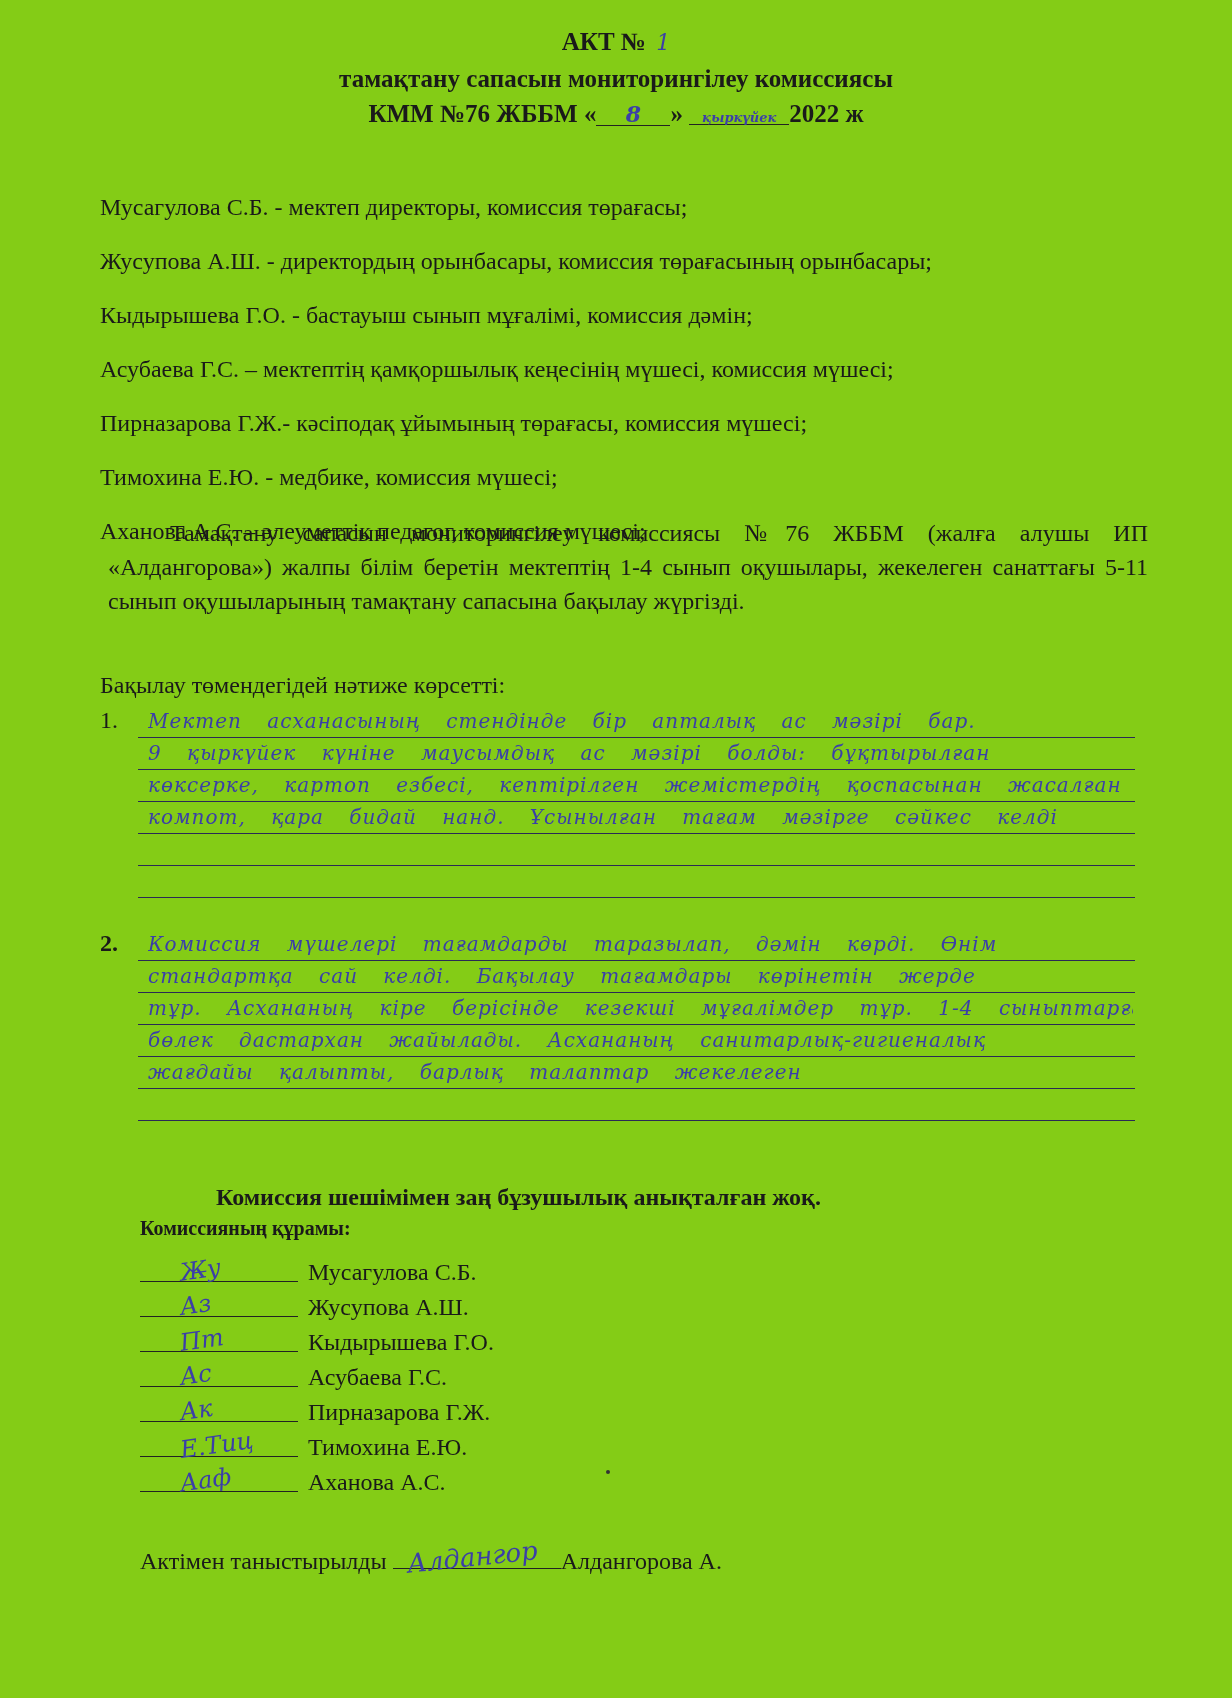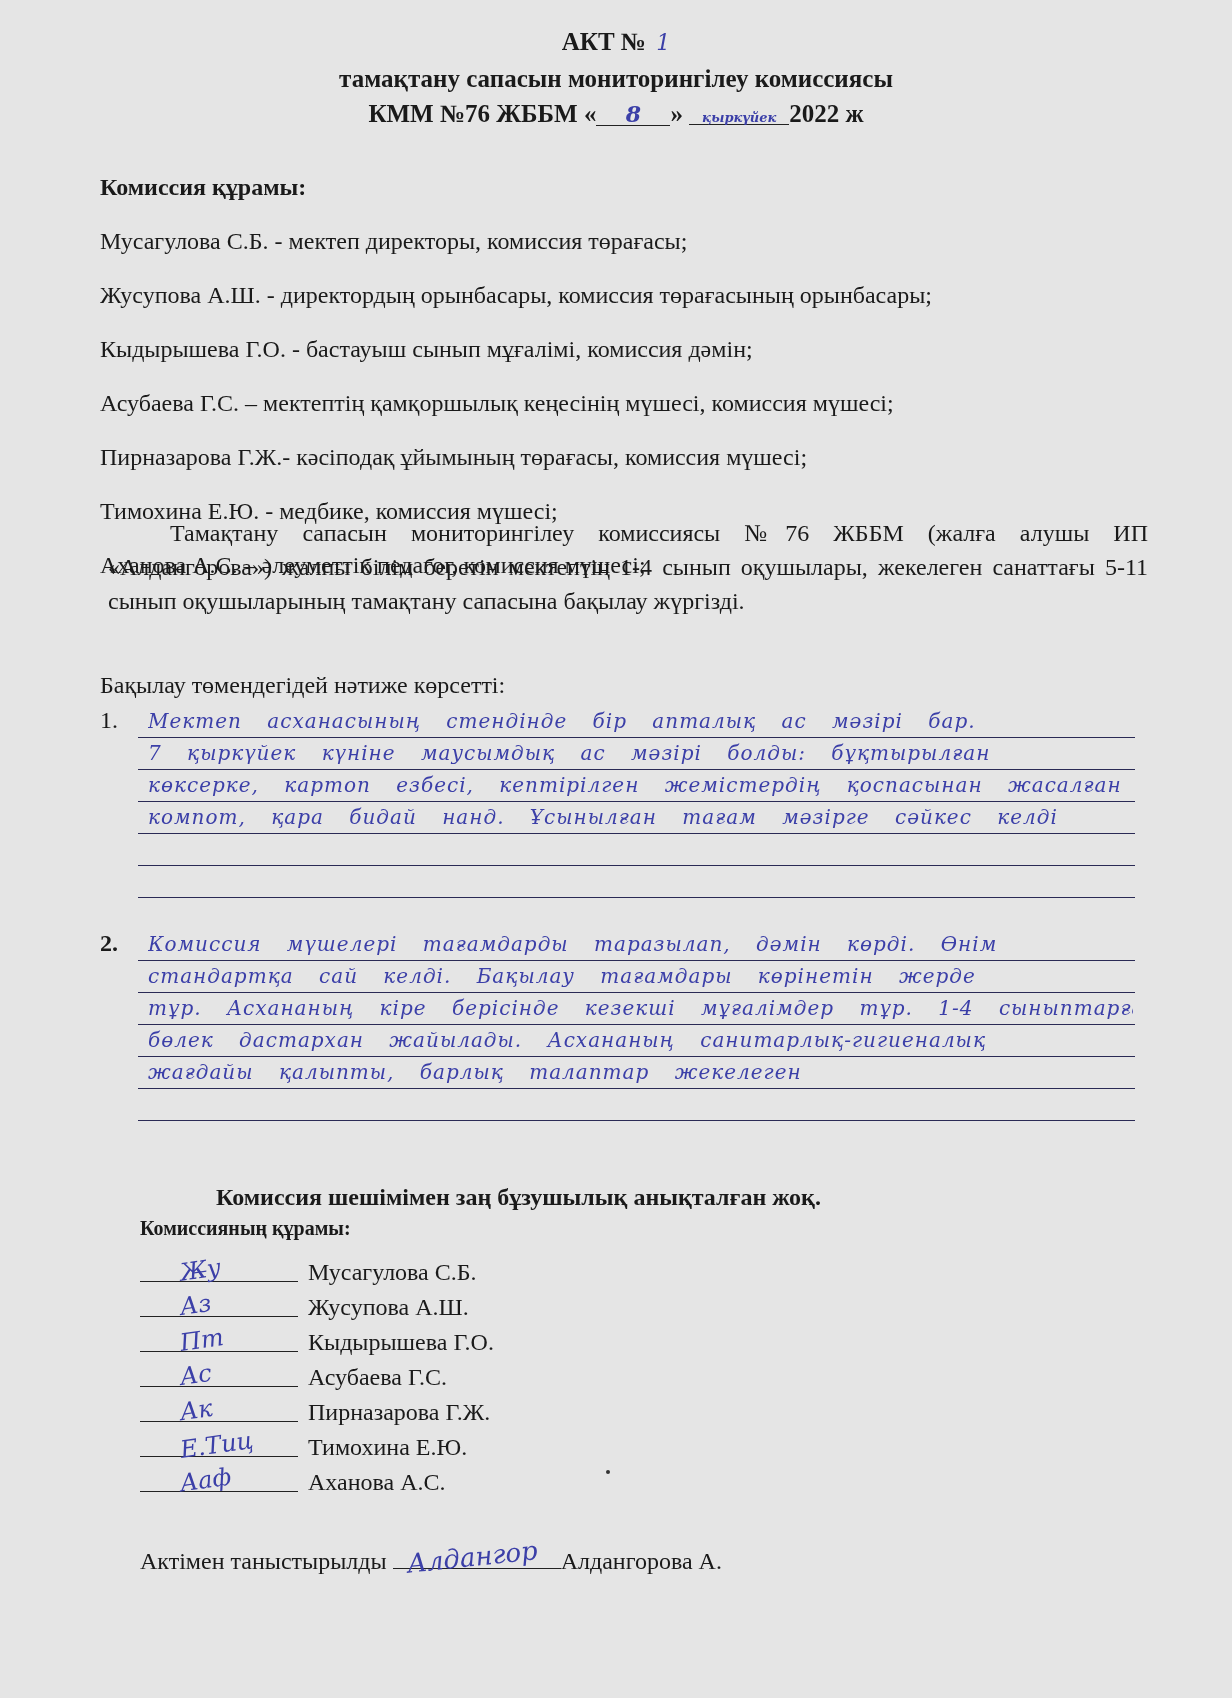--- a/index.html
+++ b/index.html
@@ -1,18 +1,18 @@
 <!DOCTYPE html>
 <html><head>
 <meta charset="utf-8">
 <style>
   html, body { margin: 0; padding: 0; background: #ffffff; }
   body { width: 1232px; height: 1698px; position: relative; overflow: hidden;
          font-family: "Liberation Serif", "DejaVu Serif", serif; color: #1a1a1a; }
-  .page { position: absolute; left: 0; top: 0; width: 1232px; height: 1698px; background: #e5e5e5; }
+  .page { position: absolute; left: 0; top: 0; width: 1232px; height: 1698px; background: #84cc16; }
   .hand { font-family: "DejaVu Serif", "Liberation Serif", serif; font-style: italic; color: #3b3fa8; }
   .header { position: absolute; left: 0; width: 1232px; text-align: center; font-weight: bold; font-size: 25px; }
   .h1 { top: 28px; }
   .h2 { top: 65px; }
   .h3 { top: 100px; }
   .blank { display: inline-block; border-bottom: 1.5px solid #222; text-align: center; line-height: 1; }
   .blank-day { width: 74px; font-size: 22px; }
   .blank-month { width: 100px; font-size: 13px; }
   .act-num { font-size: 22px; font-weight: normal; margin-left: 4px; }
 
@@ -56,40 +56,39 @@
     <span>АКТ №</span>
     <span class="hand act-num">1</span>
   </div>
   <div class="header h2">тамақтану сапасын мониторингілеу комиссиясы</div>
   <div class="header h3">
     <span>КММ №76 ЖББМ «</span><span class="blank blank-day hand">8</span><span>»</span>
     <span class="blank blank-month hand">қыркүйек</span><span>2022 ж</span>
   </div>
 
   <div class="comp">
-    <div class="comp-title">Комисcия құрамы:</div>
     <div class="member">Мусагулова С.Б. - мектеп директоры, комиссия төрағасы;</div>
     <div class="member">Жусупова А.Ш. - директордың орынбасары, комиссия төрағасының орынбасары;</div>
     <div class="member">Кыдырышева Г.О. - бастауыш сынып мұғалімі, комиссия дәмін;</div>
     <div class="member">Асубаева Г.С. – мектептің қамқоршылық кеңесінің мүшесі, комиссия мүшесі;</div>
     <div class="member">Пирназарова Г.Ж.- кәсіподақ ұйымының төрағасы, комиссия мүшесі;</div>
     <div class="member">Тимохина Е.Ю. - медбике, комиссия мүшесі;</div>
     <div class="member">Аханова А.С. – әлеуметтік педагог, комиссия мүшесі;</div>
   </div>
 
   <div class="para"><span class="indent"></span><span>Тамақтану сапасын мониторингілеу комиссиясы №76 ЖББМ (жалға алушы ИП «Алдангорова») жалпы білім беретін мектептің 1-4 сынып оқушылары, жекелеген санаттағы 5-11 сынып оқушыларының тамақтану сапасына бақылау жүргізді.</span></div>
 
   <div class="results-title">Бақылау төмендегідей нәтиже көрсетті:</div>
 
   <div class="item item-1">
     <div class="item-num">1.</div>
     <div class="hline" style="top:30px"></div>
       <div class="hline-text hand" style="top:2px">Мектеп асханасының стендінде бір апталық ас мәзірі бар.</div>
     <div class="hline" style="top:62px"></div>
-      <div class="hline-text hand" style="top:34px">7 қыркүйек күніне маусымдық ас мәзірі болды: бұқтырылған</div>
+      <div class="hline-text hand" style="top:34px">9 қыркүйек күніне маусымдық ас мәзірі болды: бұқтырылған</div>
     <div class="hline" style="top:94px"></div>
       <div class="hline-text hand" style="top:66px">көксерке, картоп езбесі, кептірілген жемістердің қоспасынан жасалған</div>
     <div class="hline" style="top:126px"></div>
       <div class="hline-text hand" style="top:98px">компот, қара бидай нанд. Ұсынылған тағам мәзірге сәйкес келді</div>
     <div class="hline" style="top:158px"></div>
       <div class="hline-text hand" style="top:130px"></div>
     <div class="hline" style="top:190px"></div>
       <div class="hline-text hand" style="top:162px"></div>
   </div>
 

